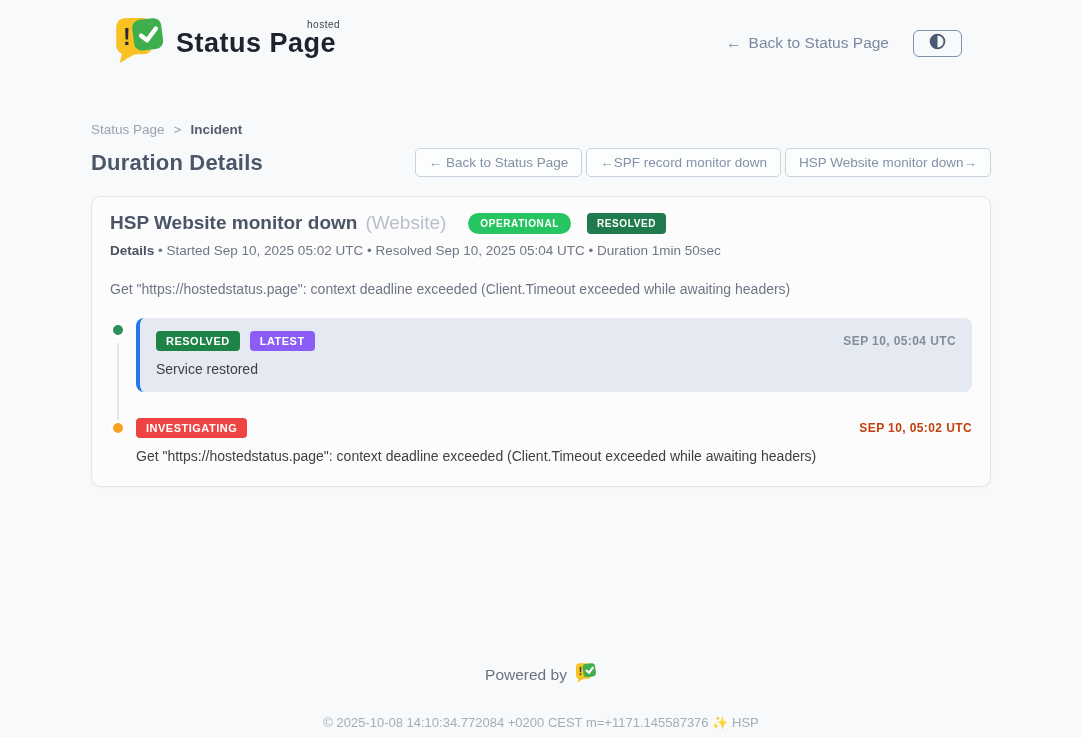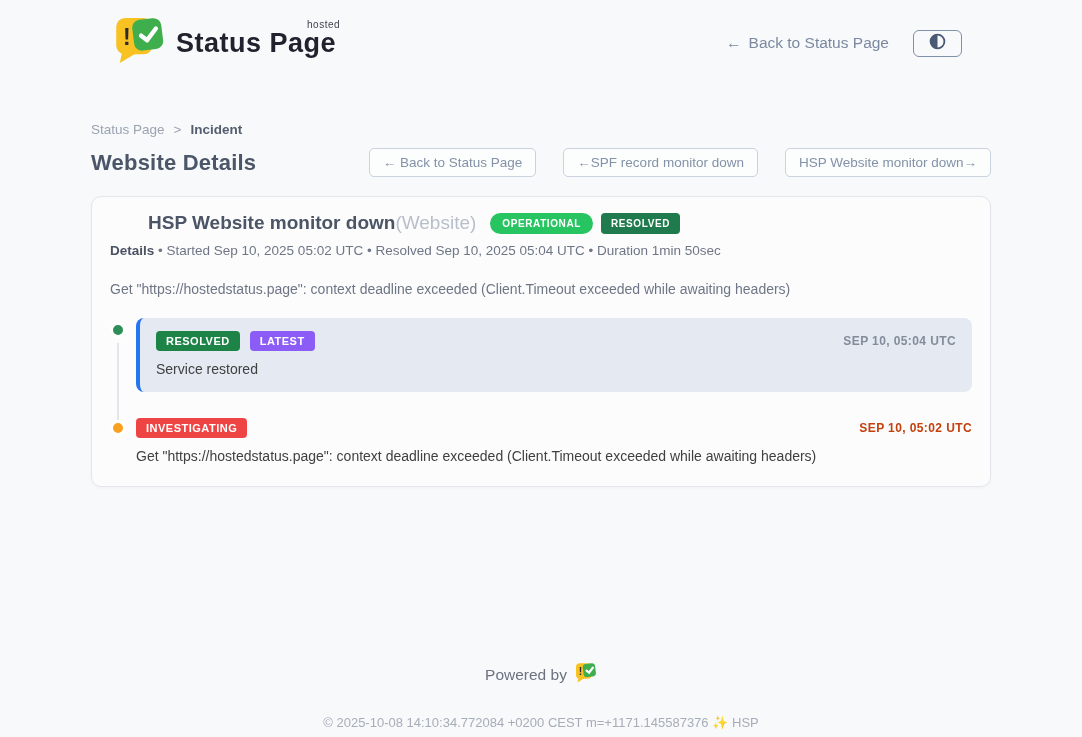--- a/index.html
+++ b/index.html
@@ -26,33 +26,33 @@
   }
 
   
   .main { width: 900px; margin: 0 auto; }
   .breadcrumb { margin-top: 50px; font-size: 13.5px; color: #9aa3b2; display: flex; gap: 9px; align-items: center; }
   .breadcrumb .bc-root { cursor: pointer; }
   .breadcrumb .bc-current { color: #555e6e; font-weight: 700; }
 
   .heading-row { margin-top: 11px; display: flex; justify-content: space-between; align-items: center; }
   .page-title { font-size: 22px; font-weight: 700; color: #4b5668; letter-spacing: 0.2px; }
-  .nav-btns { display: flex; gap: 27px; }
+  .nav-btns { display: flex; gap: 4px; }
   .nav-btn {
     border: 1px solid #c9d2de; background: #fcfdfd; color: #8392a8;
     font-family: inherit; font-size: 13.5px; border-radius: 5px;
     padding: 6px 13px; cursor: pointer; white-space: nowrap;
   }
 
   
   .card {
     margin-top: 19px; background: #fcfcfd; border: 1px solid #e4e6eb;
     border-radius: 10px; padding: 15px 18px 22px; box-shadow: 0 1px 3px rgba(30,40,60,0.04);
   }
-  .card-title-row { display: flex; align-items: center; gap: 0; margin-left: 38px; }
+  .card-title-row { display: flex; align-items: center; gap: 8px; }
   .incident-title { font-size: 19px; font-weight: 700; color: #4b5566; }
   .incident-component { font-size: 19px; font-weight: 400; color: #b9bfca; }
   .badge { color: #fff; font-weight: 700; font-size: 10px; letter-spacing: 0.6px; }
   .badge-operational { background: #27c561; border-radius: 999px; padding: 5px 12px; margin-left: 14px; }
   .badge-resolved-hdr { background: #1f7b4d; border-radius: 4px; padding: 5px 10px; margin-left: 8px; }
   .meta-line { margin-top: 9px; font-size: 13.5px; color: #6e7685; }
   .meta-line .meta-component { font-weight: 700; color: #4a5263; }
   .card-desc { margin-top: 23px; font-size: 14px; color: #6e7685; }
 
   
@@ -124,21 +124,21 @@
 
 <div class="main">
 
   <div class="breadcrumb">
     <span class="bc-root">Status Page</span>
     <span>&gt;</span>
     <span class="bc-current">Incident</span>
   </div>
 
   <div class="heading-row">
-    <div class="page-title">Website Details</div>
+    <div class="page-title">Duration Details</div>
     <div class="nav-btns">
       <button class="nav-btn">← Back to Status Page</button>
       <button class="nav-btn">←SPF record monitor down</button>
       <button class="nav-btn">HSP Website monitor down→</button>
     </div>
   </div>
 
   <div class="card">
     <div class="card-title-row">
       <span class="incident-title">HSP Website monitor down</span>

